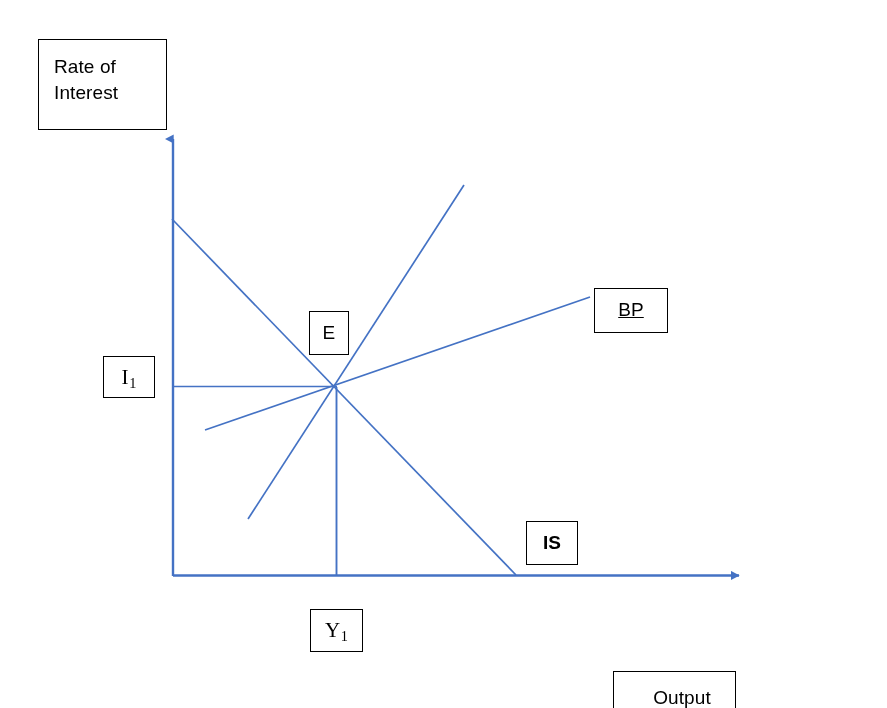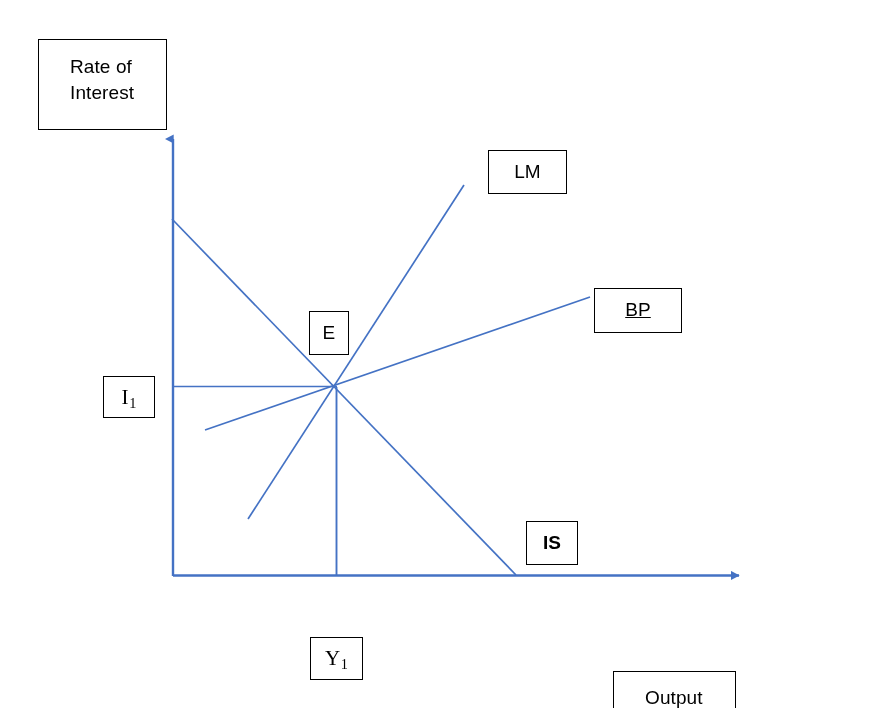--- a/index.html
+++ b/index.html
@@ -26,26 +26,26 @@
     height: 708px;
   }
   .label-box {
     position: absolute;
     box-sizing: border-box;
     border: 1.6px solid #000000;
     background: #ffffff;
     color: #000000;
     display: flex;
     align-items: center;
-    justify-content: flex-start;
+    justify-content: center;
     font-family: "Liberation Sans", sans-serif;
     font-size: 19px;
     line-height: 1.38;
     letter-spacing: 0.1px;
-    padding-left: 31px;
+    padding-left: 15px;
     white-space: pre-line;
   }
   .label-box.serif {
     font-family: "Liberation Serif", serif;
     font-size: 21px;
   }
   .label-box.center {
     justify-content: center;
     padding-left: 0;
   }
@@ -89,41 +89,38 @@
     <line x1="173" y1="386.5" x2="337" y2="386.5" stroke="#4472c4" stroke-width="1.7"></line>
 
     <line x1="336.5" y1="387" x2="336.5" y2="576" stroke="#4472c4" stroke-width="1.9"></line>
   </svg>
 
   <div class="label-box" style="left:38px; top:39px; width:129px; height:91px; align-items:flex-start; padding-top:14px;">
     <span class="multiline">Rate of
 Interest</span>
   </div>
 
-  <div class="label-box center" style="left:488px; top:150px; width:79px; height:44px;">
-    <span>LM</span>
-  </div>
 
-  <div class="label-box center" style="left:594px; top:288px; width:88px; height:45px;text-decoration:underline;">
+  <div class="label-box center" style="left:594px; top:288px; width:74px; height:45px;text-decoration:underline;">
     <span>BP</span>
   </div>
 
   <div class="label-box center" style="left:309px; top:311px; width:40px; height:44px;">
     <span>E</span>
   </div>
 
-  <div class="label-box center serif" style="left:103px; top:376px; width:52px; height:42px;">
+  <div class="label-box center serif" style="left:103px; top:356px; width:52px; height:42px;">
     <span><span>I</span><sub>1</sub></span>
   </div>
 
   <div class="label-box center" style="left:526px; top:521px; width:52px; height:44px;font-weight:bold;">
     <span>IS</span>
   </div>
 
-  <div class="label-box center serif" style="left:310px; top:609px; width:53px; height:43px;margin-top:28px;">
+  <div class="label-box center serif" style="left:310px; top:609px; width:53px; height:43px;">
     <span><span>Y</span><sub>1</sub></span>
   </div>
 
   <div class="label-box" style="left:613px; top:630px; width:123px; height:54px;margin-top:41px;">
     <span>Output</span>
   </div>
 
 </div>
 
 </body></html>

